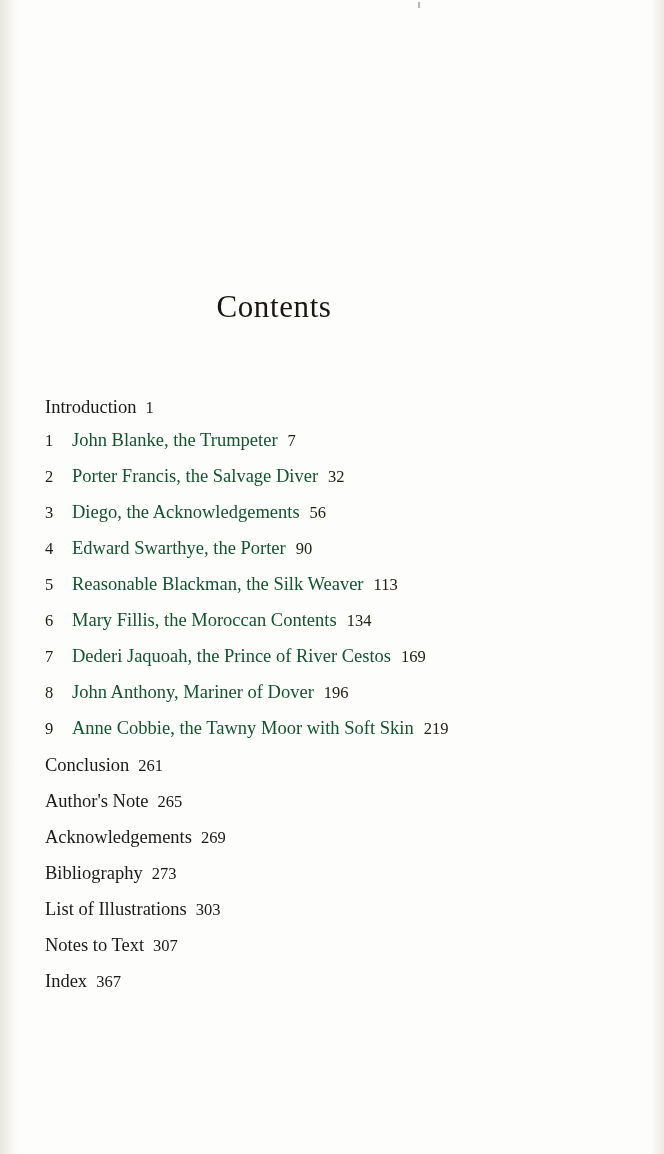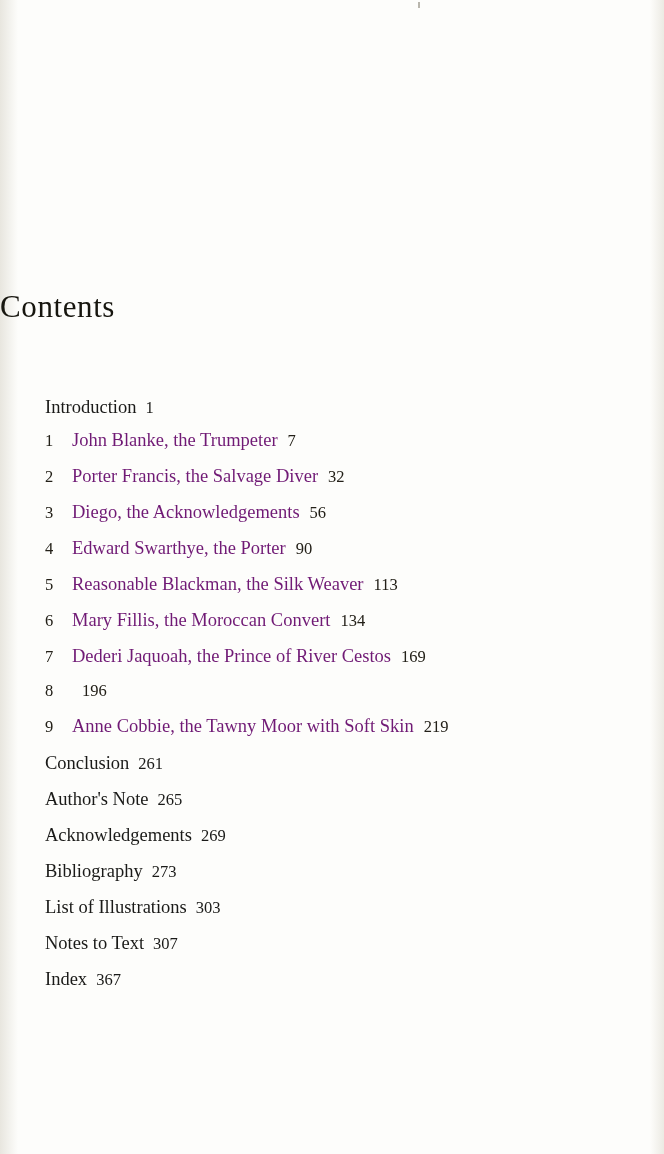--- a/index.html
+++ b/index.html
@@ -43,21 +43,21 @@
     left: 418px;
     width: 2px;
     height: 6px;
     background: #b9b6ad;
   }
   .title {
     position: absolute;
     top: 268px;
     left: 0;
     width: 548px;
-    text-align: left;
+    text-align: center;
     font-size: 31px;
     letter-spacing: 0.6px;
     color: #17160f;
     font-weight: normal;
   }
   .content {
     position: absolute;
     top: 398px;
     left: 45px;
     width: 580px;
@@ -83,21 +83,21 @@
     margin-bottom: 17.5px;
     white-space: nowrap;
   }
   .chap-num {
     width: 27px;
     flex: 0 0 27px;
     font-size: 16.5px;
     color: #232018;
   }
   .chap-title {
-    color: #701a75;
+    color: #14532d;
   }
   .chap-pg {
     font-size: 16.5px;
     margin-left: 10px;
     color: #232018;
   }
   .back-matter {
     margin-top: 19px;
   }
   .back-row {
@@ -153,32 +153,33 @@
       </div>
 
       <div class="chap-row">
         <span class="chap-num">5</span>
         <span class="chap-title">Reasonable Blackman, the Silk Weaver</span>
         <span class="chap-pg">113</span>
       </div>
 
       <div class="chap-row">
         <span class="chap-num">6</span>
-        <span class="chap-title">Mary Fillis, the Moroccan Convert</span>
+        <span class="chap-title">Mary Fillis, the Moroccan Contents</span>
         <span class="chap-pg">134</span>
       </div>
 
       <div class="chap-row">
         <span class="chap-num">7</span>
         <span class="chap-title">Dederi Jaquoah, the Prince of River Cestos</span>
         <span class="chap-pg">169</span>
       </div>
 
       <div class="chap-row">
         <span class="chap-num">8</span>
+        <span class="chap-title">John Anthony, Mariner of Dover</span>
         <span class="chap-pg">196</span>
       </div>
 
       <div class="chap-row">
         <span class="chap-num">9</span>
         <span class="chap-title">Anne Cobbie, the Tawny Moor with Soft Skin</span>
         <span class="chap-pg">219</span>
       </div>
 
 

